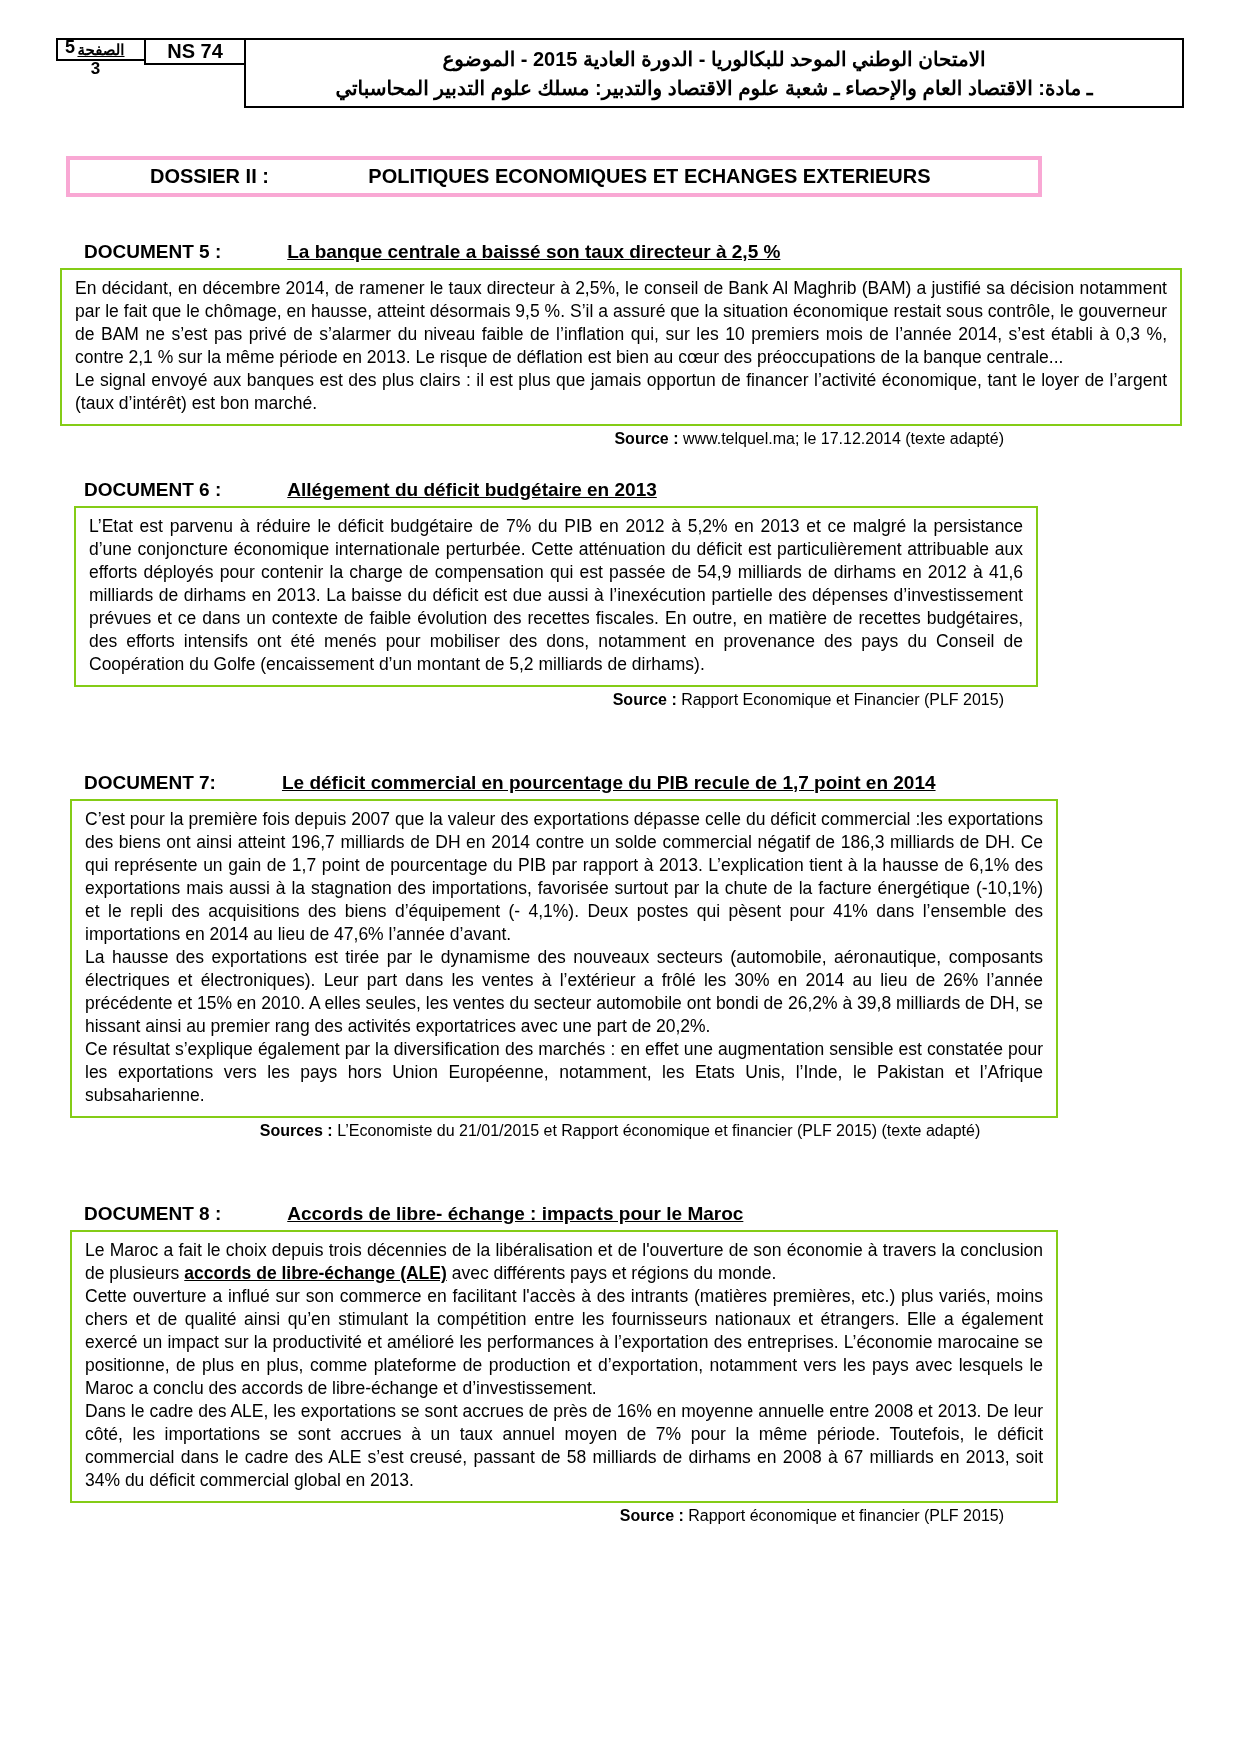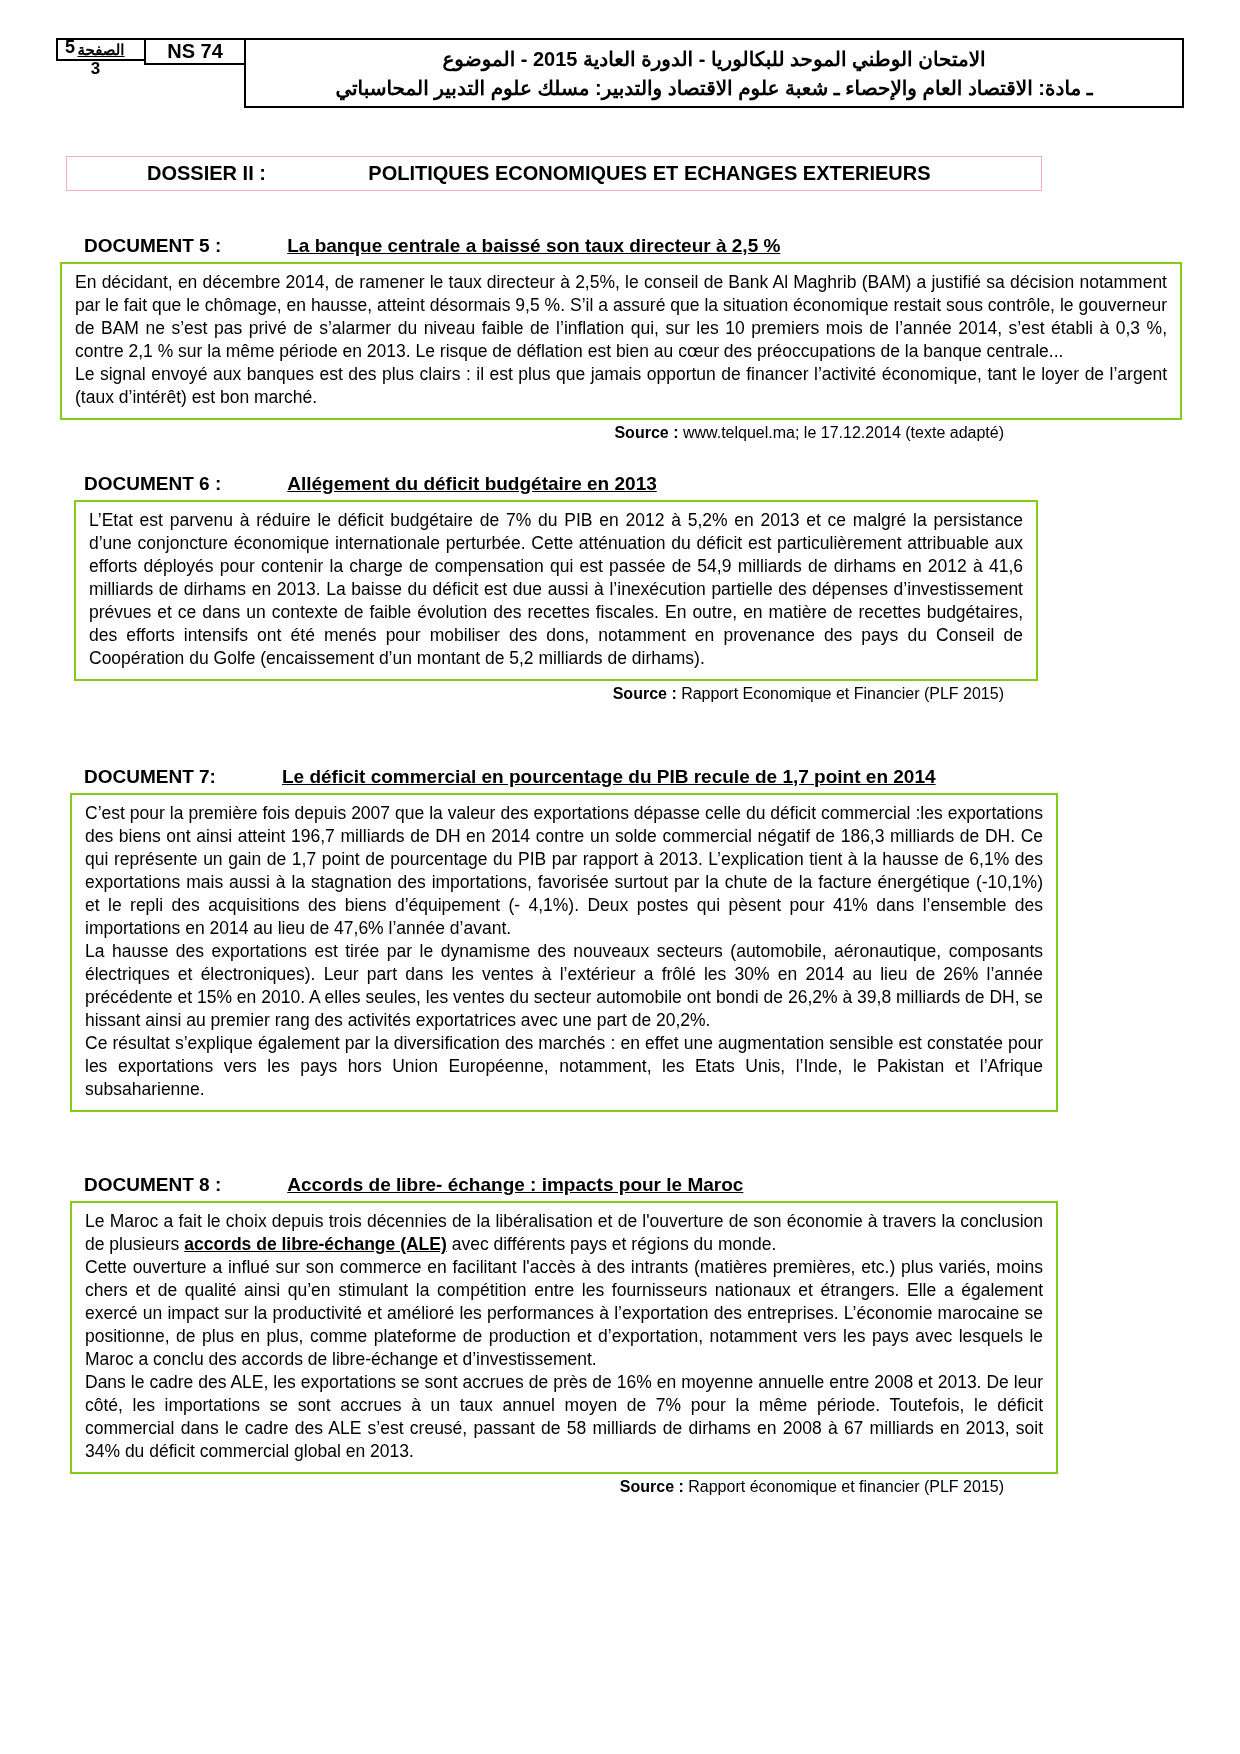--- a/index.html
+++ b/index.html
@@ -31,21 +31,21 @@
   .title-box {
     flex: 1; margin-left: -2px; direction: rtl;
     display: flex; flex-direction: column; justify-content: center;
     text-align: center; font-weight: bold; padding: 4px 14px;
   }
   .title-box .l1 { font-size: 20px; line-height: 30px; }
   .title-box .l2 { font-size: 20px; line-height: 28px; }
 
   
   .dossier {
-    border: 1px solid #f9a8d4; margin: 24px 142px 0 10px;
+    border: 4px solid #f9a8d4; margin: 24px 142px 0 10px;
     display: flex; align-items: baseline; padding: 5px 8px;
     font-weight: bold; font-size: 20px;
   }
   .dossier .dlabel { margin-left: 72px; white-space: nowrap; }
   .dossier .dtitle { flex: 1; text-align: center; }
 
   
   .doc-head {
     display: flex; align-items: flex-end; gap: 66px;
     margin: 20px 0 5px 28px; font-weight: bold; font-size: 19px;
@@ -130,20 +130,24 @@
   <section>
     <div class="doc-head">
       <span class="dlab">DOCUMENT  7:</span>
       <span class="dtitle">Le déficit commercial en pourcentage du PIB recule de 1,7 point en 2014</span>
     </div>
     <div class="doc-box b7">
       <p>C’est pour la première fois depuis 2007 que la valeur des exportations dépasse celle du déficit commercial :les exportations des biens ont ainsi atteint 196,7 milliards de DH en 2014 contre un solde commercial négatif de 186,3 milliards de DH. Ce qui représente un gain de 1,7 point de pourcentage du PIB par rapport à 2013. L’explication tient à la hausse de 6,1% des exportations mais aussi à la stagnation des importations, favorisée surtout par la chute de la facture énergétique (-10,1%) et le repli des acquisitions des biens d’équipement (- 4,1%). Deux postes qui pèsent pour 41% dans l’ensemble des importations en 2014 au lieu de 47,6% l’année d’avant.</p>
       <p>La hausse des exportations est tirée par le dynamisme des nouveaux secteurs (automobile, aéronautique, composants électriques et électroniques). Leur part dans les ventes à l’extérieur a frôlé les 30% en 2014 au lieu de 26% l’année précédente et 15% en 2010. A elles seules, les ventes du secteur automobile ont bondi de 26,2%  à 39,8 milliards de DH, se hissant ainsi au premier rang des activités exportatrices avec une part de 20,2%.</p>
       <p>Ce résultat s’explique également par la diversification des marchés : en effet une augmentation sensible est constatée pour les exportations vers les pays hors Union Européenne, notamment, les Etats Unis, l’Inde, le Pakistan et l’Afrique subsaharienne.</p>
     </div>
+    <div class="source src-center">
+      <strong>Sources :</strong>
+      <span>L’Economiste du 21/01/2015 et Rapport économique et financier (PLF 2015) (texte adapté)</span>
+    </div>
   </section>
 
   <div class="gap-lg"></div>
 
   <section>
     <div class="doc-head">
       <span class="dlab">DOCUMENT 8 :</span>
       <span class="dtitle">Accords de libre- échange : impacts pour le Maroc</span>
     </div>
     <div class="doc-box b8">

